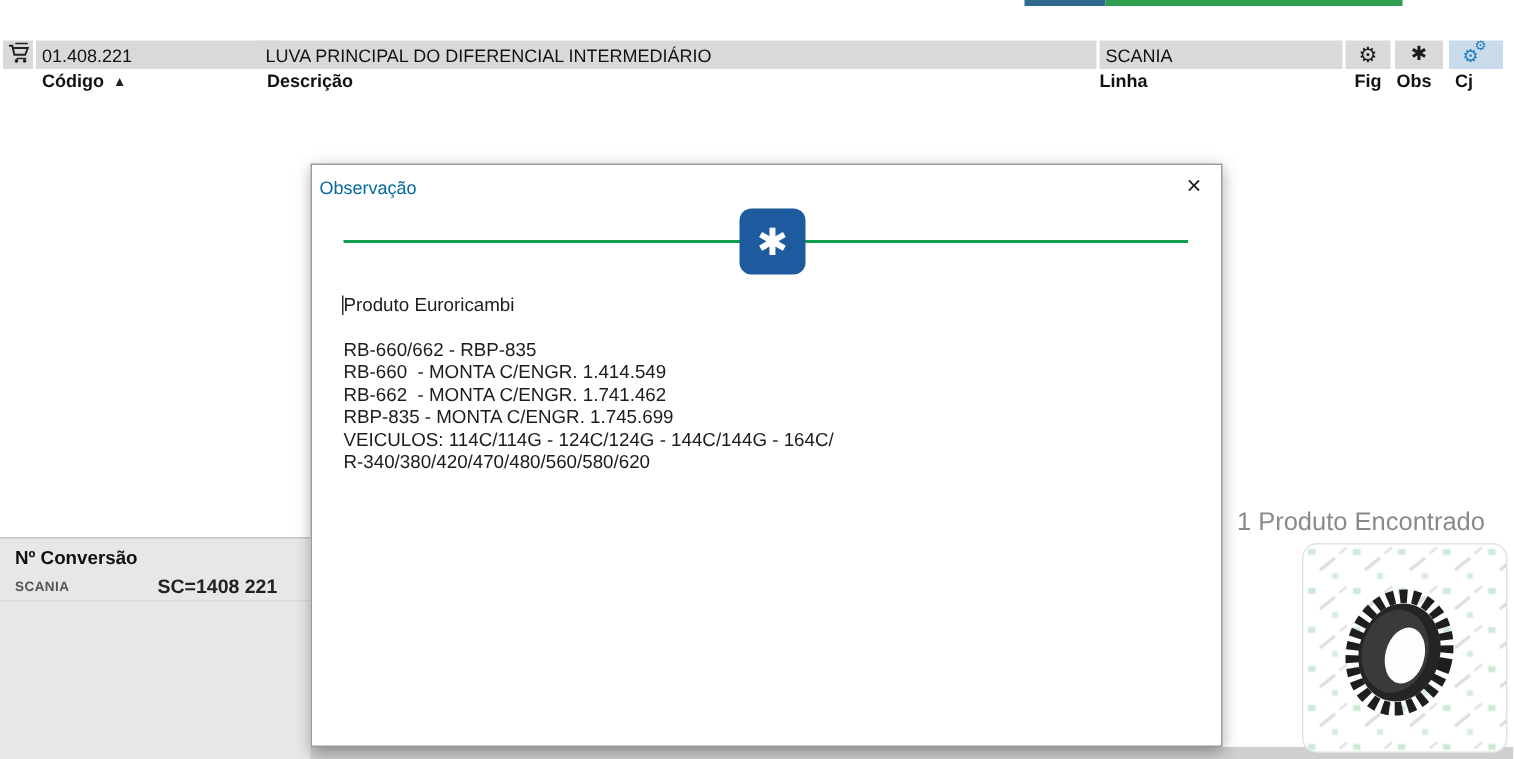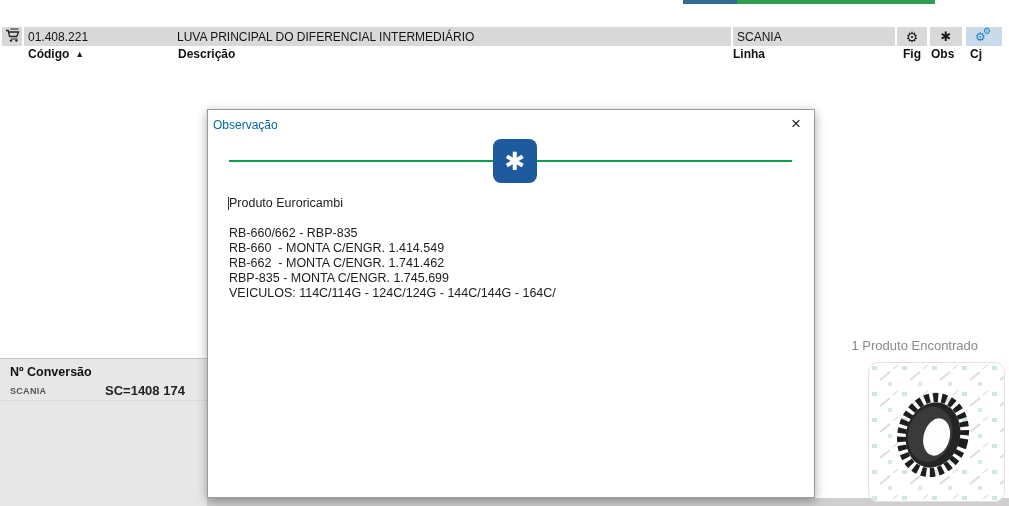--- a/index.html
+++ b/index.html
@@ -23,21 +23,21 @@
   
   .bottom-strip{left:0;top:498px;width:1009px;height:8px;background:#cfcfcf;}
   .conv-panel{left:0;top:358px;width:207px;height:184px;background:#e7e7e7;
               border-top:1px solid #c6c6c6;box-sizing:border-box;z-index:2;}
   .conv-title{position:absolute;left:10px;top:6px;font-size:12.5px;font-weight:700;color:#111;}
   .conv-row{position:absolute;left:0;width:207px;height:20px;border-bottom:1px solid #d9d9d9;box-sizing:border-box;}
   .conv-label{position:absolute;left:10px;top:5px;font-size:9px;font-weight:700;color:#555;letter-spacing:.3px;}
   .conv-val{position:absolute;left:105px;top:2px;font-size:13px;color:#222;}
   .bold{font-weight:700;}
   .gray{color:#5e5e5e;}
-  .results{top:338px;right:31px;font-size:13px;color:#8a8a8a;z-index:2;}
+  .results{top:338px;right:19px;font-size:17px;color:#8a8a8a;z-index:2;}
   
   .card{left:868px;top:362px;width:137px;height:140px;background:#fff;border:1px solid #e2e2e2;
         border-radius:10px;box-sizing:border-box;overflow:hidden;z-index:2;}
   
   .modal{left:207px;top:109px;width:608px;height:389px;background:#fff;border:1px solid #9a9a9a;
          box-shadow:0 3px 10px rgba(0,0,0,.35);box-sizing:border-box;z-index:10;}
   .modal-title{position:absolute;left:5px;top:8px;font-size:12px;color:#0369a1;}
   .modal-close{position:absolute;right:13px;top:5px;font-size:17px;color:#222;cursor:pointer;line-height:1;}
   .modal-line{position:absolute;left:21px;right:22px;top:50px;height:1.5px;background:#0f9d4f;}
   .modal-badge{position:absolute;left:285px;top:29px;width:44px;height:44px;background:#1d5a9e;border-radius:8px;
@@ -91,21 +91,21 @@
       </span>
     </div>
   </div>
 
   <div class="abs bottom-strip"></div>
 
   <div class="abs conv-panel">
     <div class="conv-title">Nº Conversão</div>
     <div class="conv-row" style="top:22px;">
       <span class="conv-label">SCANIA</span>
-      <span class="conv-val bold">SC=1408 174</span>
+      <span class="conv-val bold">SC=1408 221</span>
     </div>
   </div>
 
   <div class="abs results">1 Produto Encontrado</div>
 
   <div class="abs card">
     <svg width="135" height="138" viewBox="0 0 135 138">
       <defs>
         <pattern id="wm" width="30" height="26" patternUnits="userSpaceOnUse">
           <rect x="3" y="3" width="5" height="4" fill="#cfe9d9"></rect>
@@ -133,16 +133,17 @@
     </div>
     <div class="obs-body">
       <div class="caret"></div>
       <div class="obs-line">Produto Euroricambi</div>
       <div class="obs-line"></div>
       <div class="obs-line">RB-660/662 - RBP-835</div>
       <div class="obs-line">RB-660  - MONTA C/ENGR. 1.414.549</div>
       <div class="obs-line">RB-662  - MONTA C/ENGR. 1.741.462</div>
       <div class="obs-line">RBP-835 - MONTA C/ENGR. 1.745.699</div>
       <div class="obs-line">VEICULOS: 114C/114G - 124C/124G - 144C/144G - 164C/</div>
+      <div class="obs-line">R-340/380/420/470/480/560/580/620</div>
     </div>
   </div>
 
 </div>
 
 </body></html>

